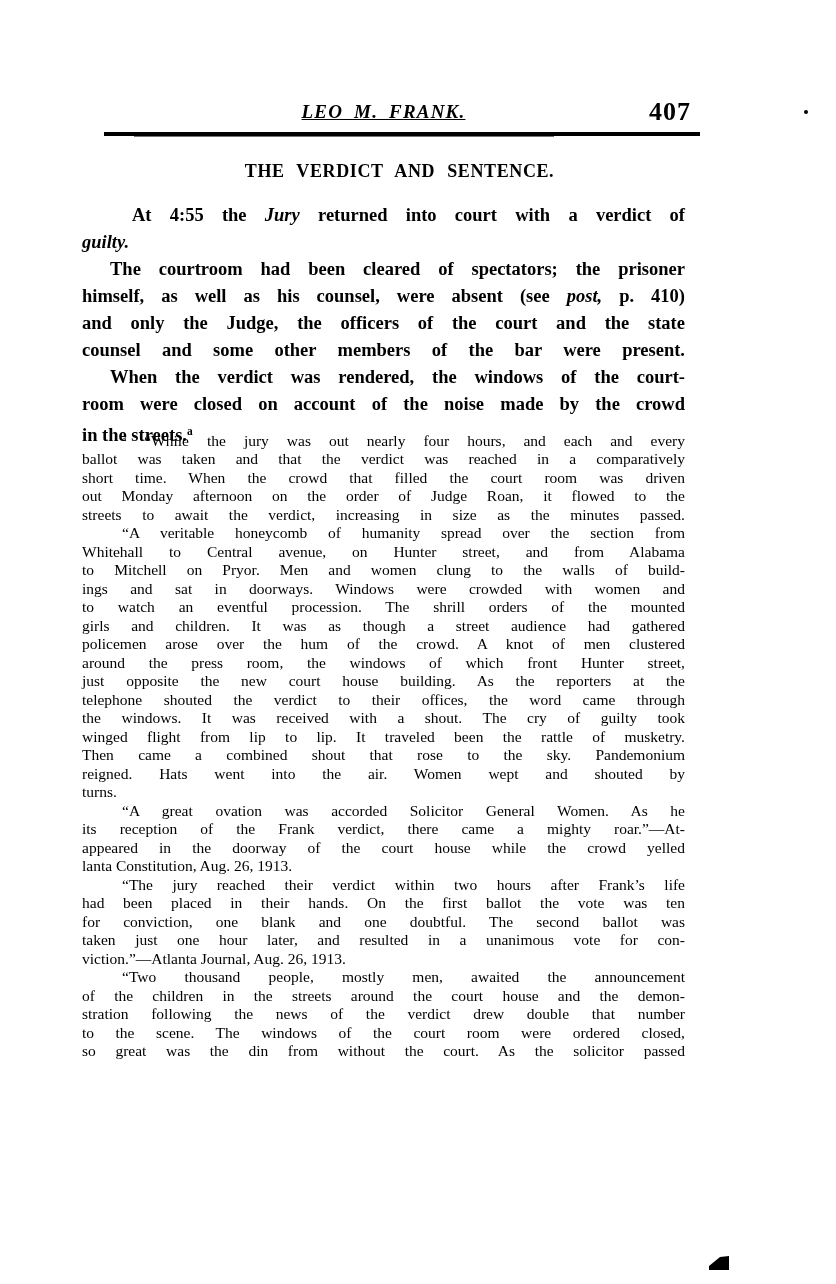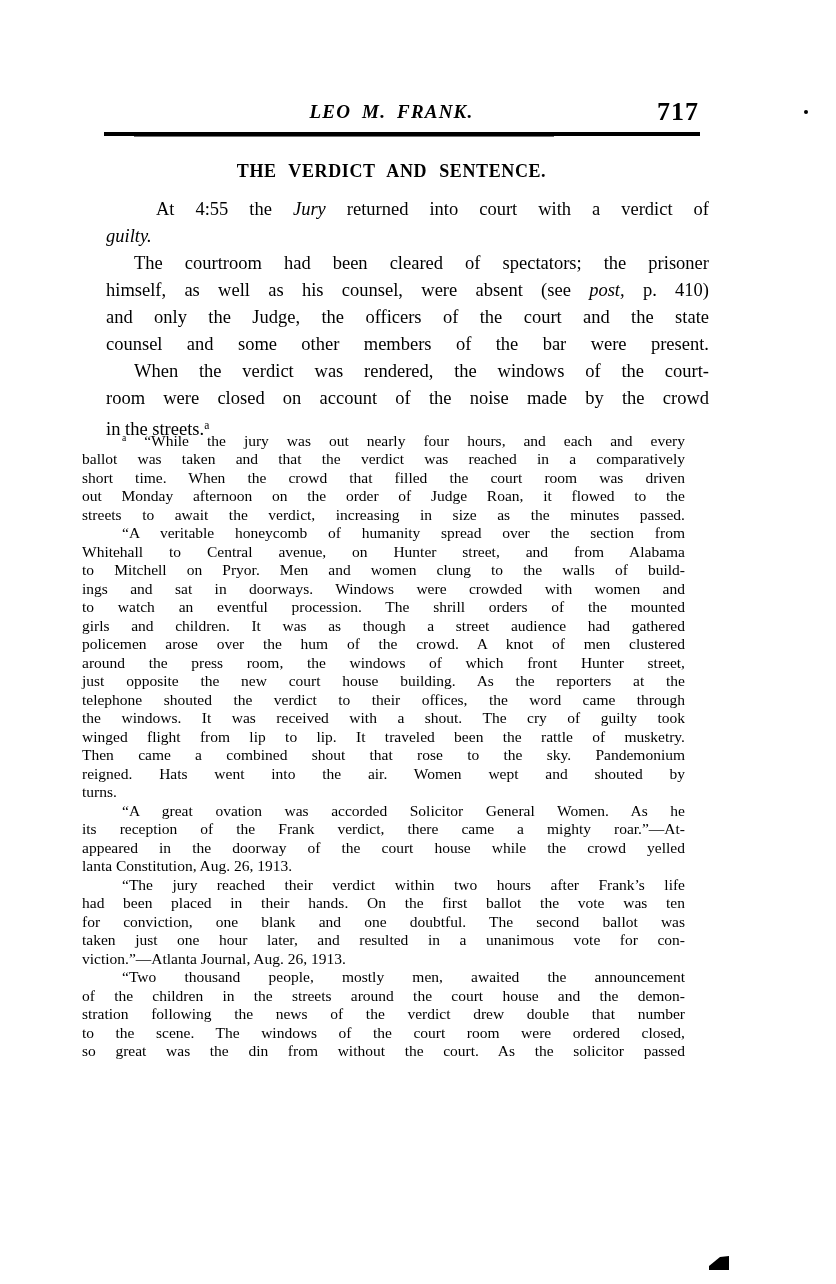--- a/index.html
+++ b/index.html
@@ -3,38 +3,38 @@
 <meta charset="utf-8">
 <style>
   * { margin:0; padding:0; box-sizing:border-box; }
   html { background:#ffffff; }
   body {
     width:836px; height:1284px; position:relative; overflow:hidden;
     background:#ffffff; color:#000;
     font-family:"Liberation Serif", serif;
   }
   .content { position:absolute; left:82px; top:0; width:603px; height:100%; }
-  .running-head { position:absolute; top:101px; left:8px; width:100%; height:32px; }
+  .running-head { position:absolute; top:101px; left:0; width:100%; height:32px;text-decoration:underline; }
   .rh-title {
     display:block; text-align:center; font-style:italic; font-weight:bold;
     font-size:19px; letter-spacing:1.2px; word-spacing:5px;
   }
   .rh-page {
     position:absolute; right:-6px; top:-4px; font-size:26px; font-weight:bold;
     letter-spacing:1px; font-style:normal;
   }
   .rule { position:absolute; top:132px; left:22px; width:596px; height:4px; background:#000; }
   .rule::after { content:""; position:absolute; left:30px; top:4px; width:420px; height:1px; background:#000; opacity:.55; }
   .section-title {
-    position:absolute; top:161px; left:8px; width:100%; text-align:center;
+    position:absolute; top:161px; left:16px; width:100%; text-align:center;
     font-size:18px; font-weight:bold; letter-spacing:.6px; word-spacing:7px;
   }
   .body-text {
-    position:absolute; top:196px; left:0; width:603px;
-    font-size:18.5px; line-height:27px; font-weight:normal;margin-left:24px;
+    position:absolute; top:202px; left:0; width:603px;
+    font-size:18.5px; line-height:27px; font-weight:bold;
   }
   .footnotes {
     position:absolute; top:429px; left:0; width:603px;
     font-size:15.5px; line-height:18.5px; font-weight:normal;
   }
   .tline { text-align:justify; text-align-last:justify; }
   .tline.no-just { text-align-last:left; }
   .body-text .ind1 { text-indent:28px; }
   .body-text .ind2 { text-indent:50px; }
   .footnotes .ind1 { text-indent:40px; }
@@ -47,21 +47,21 @@
   }
 </style>
 </head>
 <body>
 
 <div class="artifact-dot"></div>
 
 <div class="content">
   <div class="running-head">
     <span class="rh-title">LEO M. FRANK.</span>
-    <span class="rh-page">717</span>
+    <span class="rh-page">407</span>
   </div>
   <div class="rule"></div>
   <div class="section-title">THE VERDICT AND SENTENCE.</div>
   <div class="body-text">
       <div class="tline ind2"><span>At 4:55 the </span><span class="it">Jury</span><span> returned into court with  a  verdict  of</span></div>
       <div class="tline no-just"><span class="it">guilty.</span></div>
       <div class="tline ind1"><span>The courtroom had been cleared of spectators; the prisoner</span></div>
       <div class="tline"><span>himself, as well as his counsel, were absent (see </span><span class="it">post,</span><span> p. 410)</span></div>
       <div class="tline"><span>and only the Judge, the officers of the court and the state</span></div>
       <div class="tline"><span>counsel and some other members of the bar were present.</span></div>

